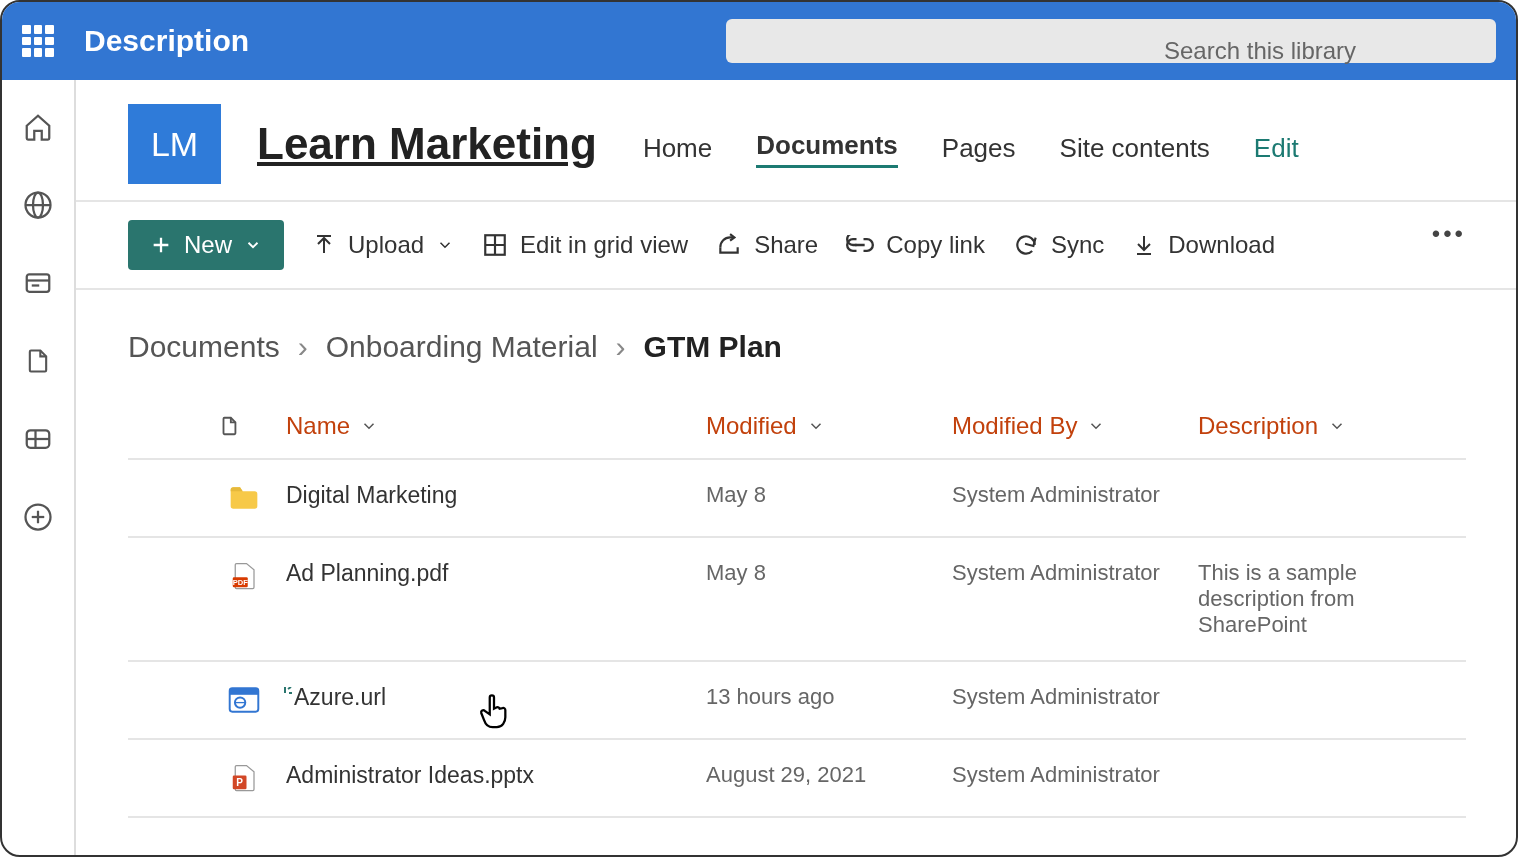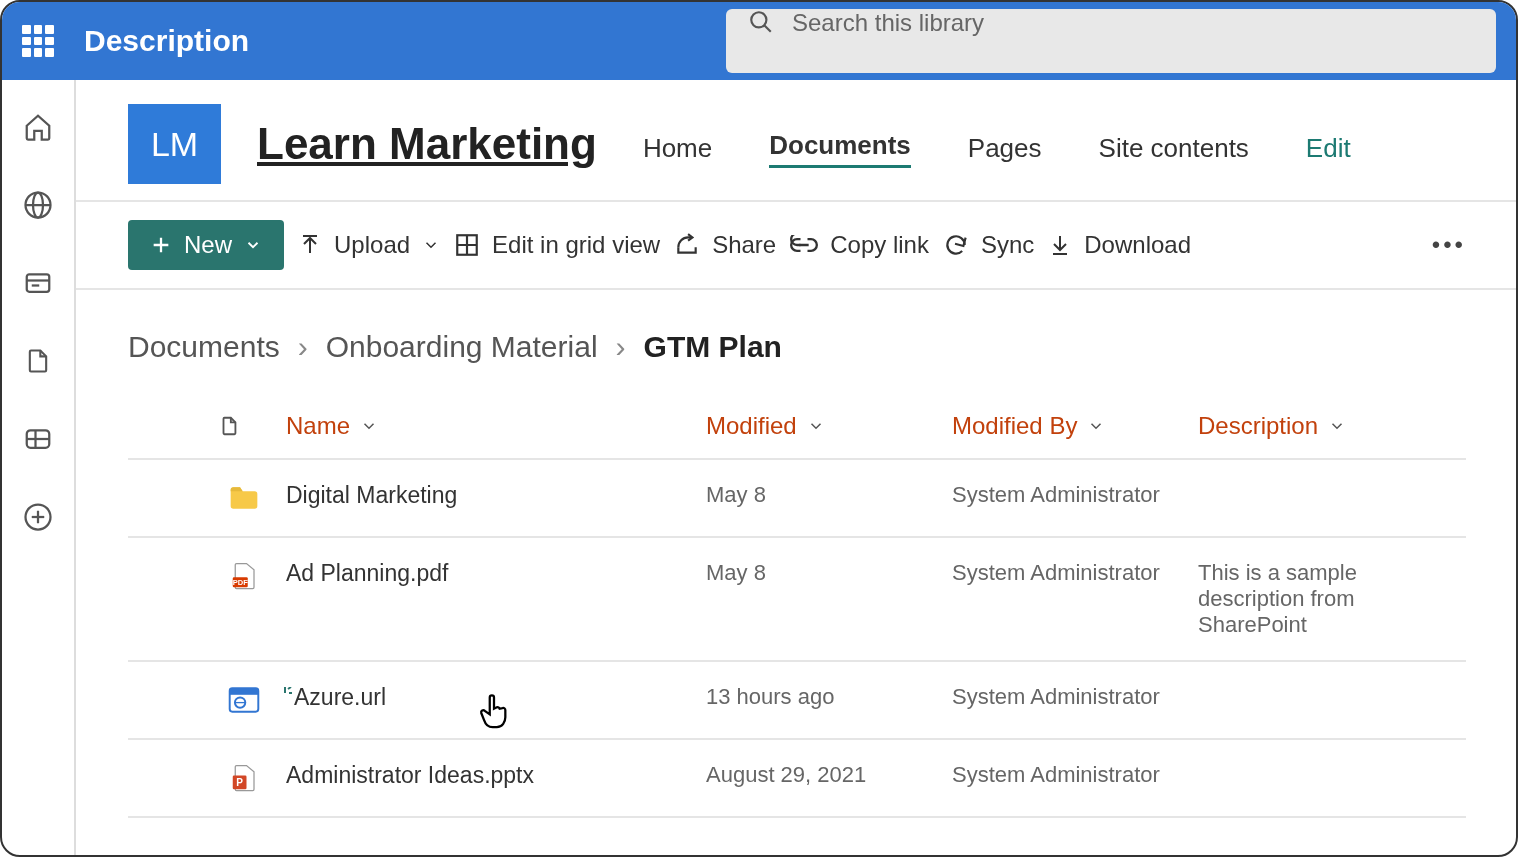--- a/index.html
+++ b/index.html
@@ -5,46 +5,46 @@
 * { box-sizing: border-box; margin: 0; padding: 0; }
 body { font-family: "Segoe UI", -apple-system, sans-serif; background: #fff; overflow: hidden; }
 .app { display: flex; flex-direction: column; height: 857px; width: 1518px; border-radius: 20px; overflow: hidden; border: 2px solid #333; }
 
 
 .suite-bar { background: #3276d2; color: #fff; height: 78px; display: flex; align-items: center; padding: 0 20px; gap: 30px; }
 .waffle { width: 32px; height: 32px; display: grid; grid-template-columns: repeat(3,1fr); grid-template-rows: repeat(3,1fr); gap: 3px; cursor: pointer; }
 .waffle span { background: #fff; border-radius: 1px; }
 .brand { font-size: 30px; font-weight: 600; }
 .search-wrap { margin-left: auto; flex: 0 0 770px; }
-.search-box { background: #e8e8e8; height: 64px; border-radius: 6px; display: flex; align-items: flex-start; padding: 0 22px; gap: 18px; }
+.search-box { background: #e8e8e8; height: 44px; border-radius: 6px; display: flex; align-items: flex-end; padding: 0 22px; gap: 18px; flex-direction: column; }
 .search-box input { border: none; background: transparent; font-size: 24px; flex: 1; color: #555; outline: none; }
 .search-box input::placeholder { color: #666; }
 
 
 .body-row { flex: 1; display: flex; min-height: 0; }
 
 
 .left-rail { width: 74px; border-right: 2px solid #ddd; display: flex; flex-direction: column; align-items: center; padding-top: 30px; gap: 44px; }
 .rail-btn { width: 34px; height: 34px; display: flex; align-items: center; justify-content: center; cursor: pointer; color: #555; }
 
 
 .main { flex: 1; display: flex; flex-direction: column; padding-top: 24px; }
 
 
 .site-header { display: flex; align-items: center; padding: 0 0 0 52px; gap: 36px; }
 .site-logo { width: 93px; height: 80px; background: #2f7bd9; color: #fff; display: flex; align-items: center; justify-content: center; font-size: 34px; font-weight: 400; }
 .site-title { font-size: 44px; font-weight: 600; color: #222;  text-decoration: underline;}
-.site-nav { display: flex; gap: 57px; align-items: flex-end; height: 80px; padding-bottom: 16px; margin-left: 10px;}
+.site-nav { display: flex; gap: 44px; align-items: flex-end; height: 80px; padding-bottom: 16px; margin-left: 10px;}
 .site-nav a { font-size: 26px; color: #333; text-decoration: none; padding-bottom: 4px; }
 .site-nav a.active { font-weight: 600; border-bottom: 3px solid #1c7a72; }
 .site-nav a.edit { color: #1c7a72; }
 .divider { height: 2px; background: #e5e5e5; margin-top: 16px; }
 
 
-.cmd-bar { display: flex; align-items: center; gap: 14px; padding: 18px 0 18px 52px; border-bottom: 2px solid #e5e5e5; }
+.cmd-bar { display: flex; gap: 28px; padding: 18px 0 18px 52px; border-bottom: 2px solid #e5e5e5; }
 .btn-new { background: #2a756e; color: #fff; height: 50px; padding: 0 22px; border-radius: 4px; display: flex; align-items: center; gap: 12px; font-size: 24px; cursor: pointer; }
 .cmd { display: flex; align-items: center; gap: 12px; font-size: 24px; color: #333; cursor: pointer; }
 .cmd svg, .rail-btn svg { stroke: currentColor; }
 .more { font-size: 24px; letter-spacing: 3px; cursor: pointer; margin-left: auto; margin-right: 50px; color: #444; }
 
 
 .breadcrumb { display: flex; align-items: center; gap: 18px; padding: 40px 0 10px 52px; font-size: 30px; color: #555; }
 .breadcrumb .crumb { cursor: pointer; }
 .breadcrumb .sep { color: #888; }
 .breadcrumb .current { font-weight: 700; color: #222; }

